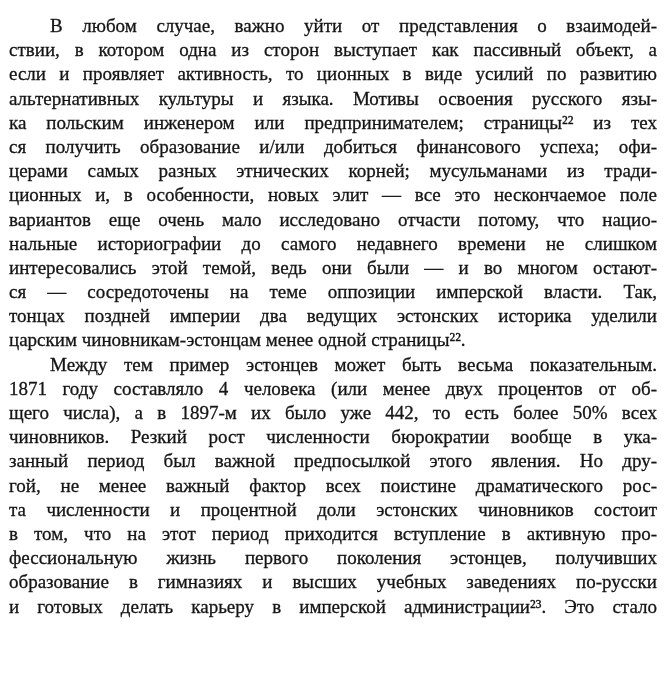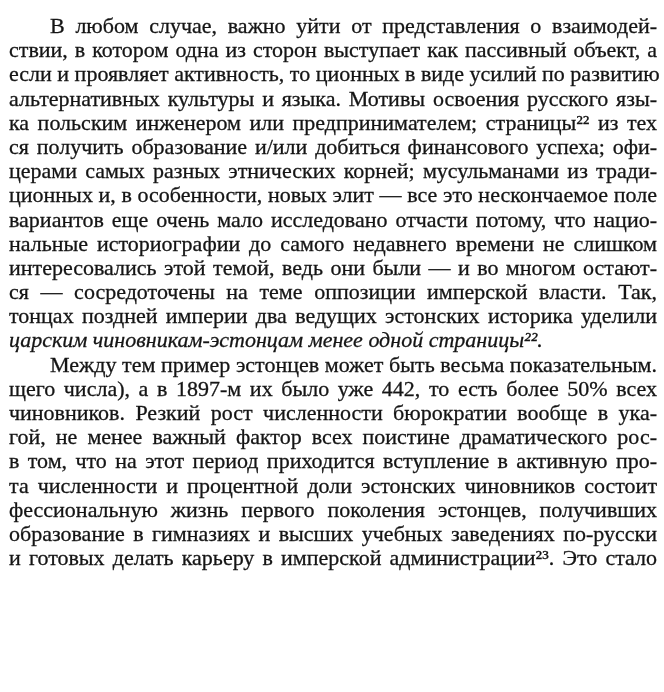--- a/index.html
+++ b/index.html
@@ -12,38 +12,37 @@
     background: #ffffff;
     overflow: hidden;
   }
   .page {
     box-sizing: border-box;
     width: 664px;
     height: 692px;
     padding: 14px 7px 0 9px;
     background: #ffffff;
     font-family: "Liberation Serif", "DejaVu Serif", serif;
-    font-size: 22px;
+    font-size: 19px;
     color: #151515;
     -webkit-text-stroke: 0.3px;
   }
   .line {
     height: 24.2px;
     line-height: 24.2px;
     text-align: justify;
     text-align-last: justify;
     white-space: nowrap;
     overflow: visible;
   }
   .line.first {
     text-indent: 41px;
   }
   .line.nojust {
     text-align-last: left;
-    font-style: italic;
   }
   .para {
     margin: 0;
   }
 </style>
 </head>
 <body>
 
 <main class="page">
   <div class="para">
@@ -57,22 +56,24 @@
       <div class="line">ционных и, в особенности, новых элит — все это нескончаемое поле</div>
       <div class="line">вариантов еще очень мало исследовано отчасти потому, что нацио-</div>
       <div class="line">нальные историографии до самого недавнего времени не слишком</div>
       <div class="line">интересовались этой темой, ведь они были — и во многом остают-</div>
       <div class="line">ся — сосредоточены на теме оппозиции имперской власти. Так,</div>
       <div class="line">тонцах поздней империи два ведущих эстонских историка уделили</div>
       <div class="line nojust">царским чиновникам-эстонцам менее одной страницы²².</div>
     </div>
   <div class="para">
       <div class="line first">Между тем пример эстонцев может быть весьма показательным.</div>
+      <div class="line">1871 году составляло 4 человека (или менее двух процентов от об-</div>
       <div class="line">щего числа), а в 1897-м их было уже 442, то есть более 50% всех</div>
       <div class="line">чиновников. Резкий рост численности бюрократии вообще в ука-</div>
+      <div class="line">занный период был важной предпосылкой этого явления. Но дру-</div>
       <div class="line">гой, не менее важный фактор всех поистине драматического рос-</div>
+      <div class="line">та численности и процентной доли эстонских чиновников состоит</div>
       <div class="line">в том, что на этот период приходится вступление в активную про-</div>
-      <div class="line">та численности и процентной доли эстонских чиновников состоит</div>
       <div class="line">фессиональную жизнь первого поколения эстонцев, получивших</div>
       <div class="line">образование в гимназиях и высших учебных заведениях по-русски</div>
       <div class="line">и готовых делать карьеру в имперской администрации²³. Это стало</div>
     </div>
 </main>
 
 </body></html>

